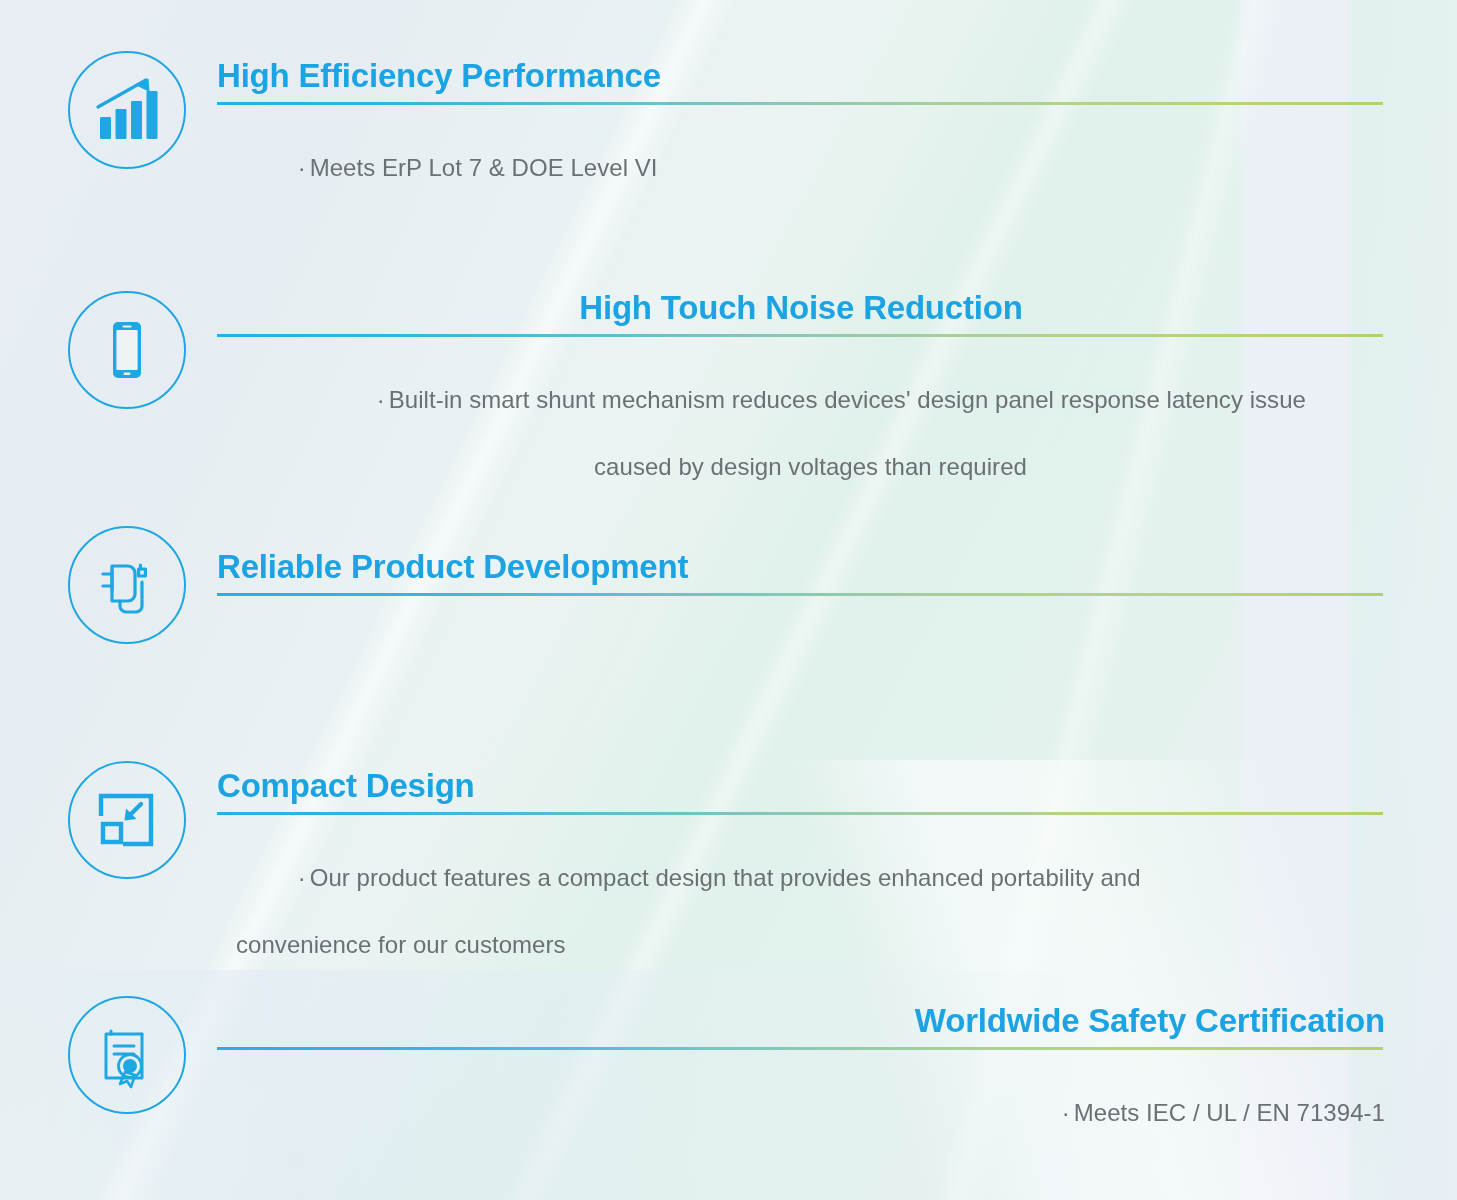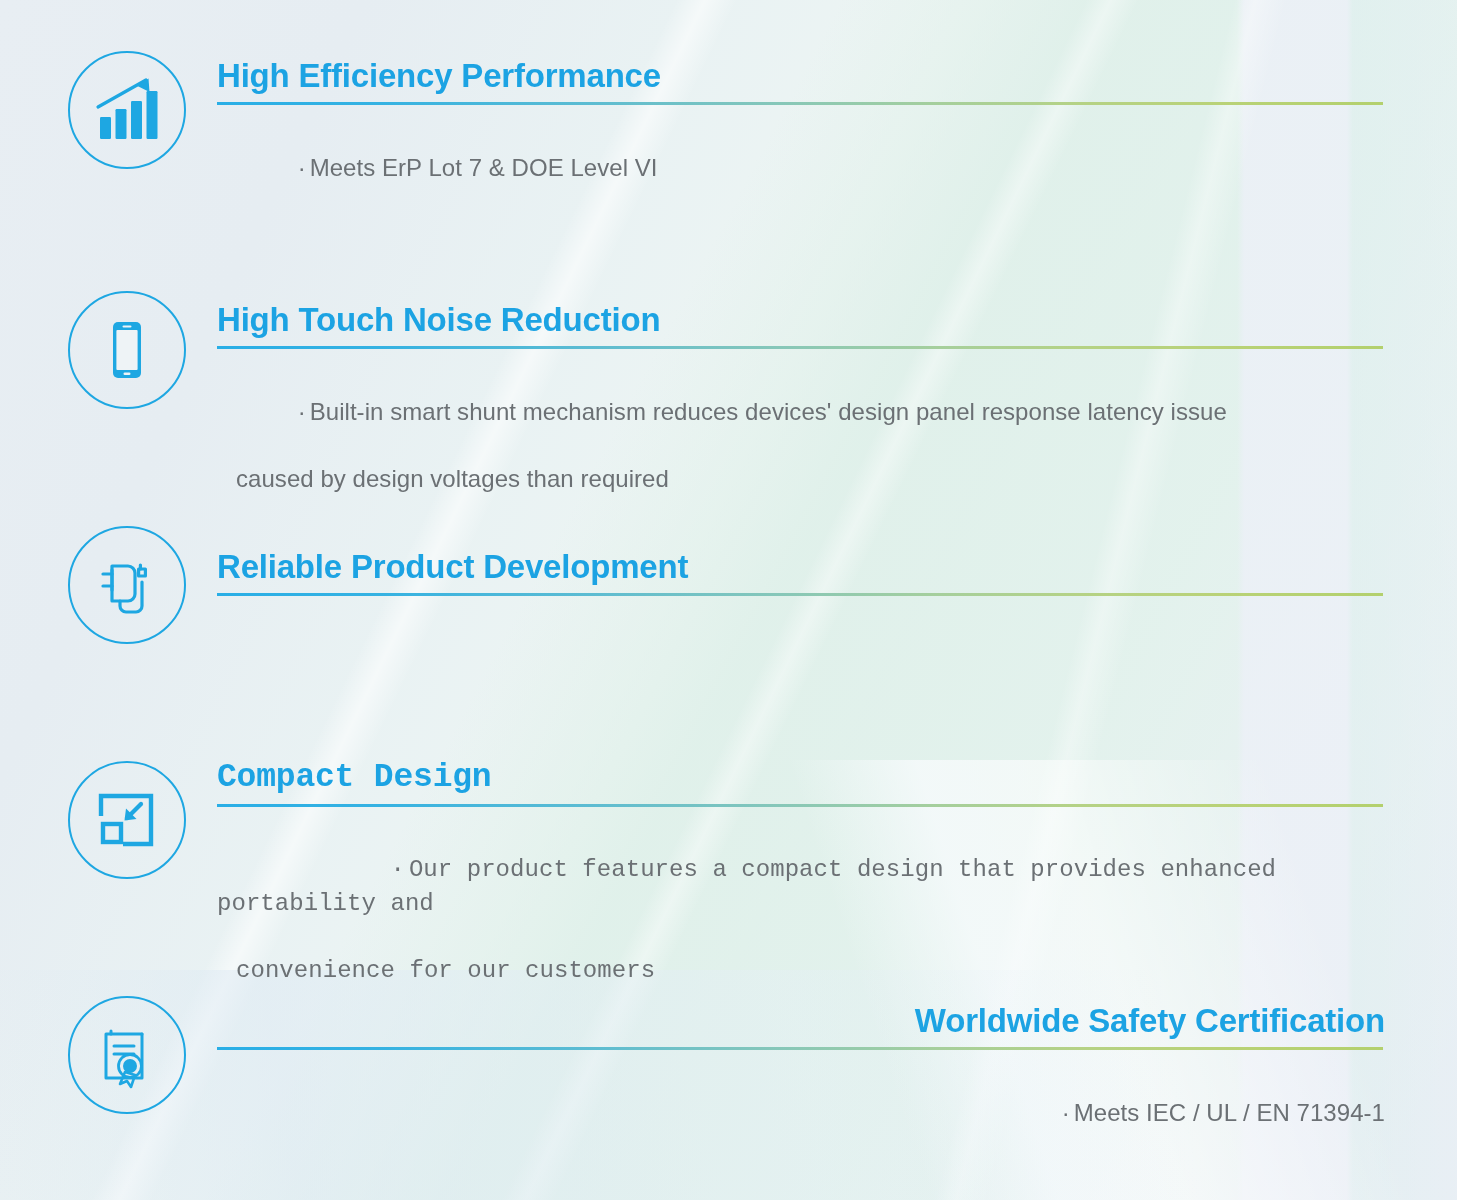--- a/index.html
+++ b/index.html
@@ -230,21 +230,21 @@
       <div class="icon-wrap" style="top:0;">
         <div class="icon-circle">
           <svg width="72" height="72" viewBox="0 0 72 72" aria-hidden="true">
             <rect x="22" y="8" width="28" height="56" rx="5" fill="#1ea7e2"></rect>
             <rect x="25.4" y="16" width="21.2" height="40" rx="1" fill="#eef3f6"></rect>
             <rect x="31.5" y="11.4" width="9" height="2.2" rx="1.1" fill="#eef3f6"></rect>
             <rect x="32.5" y="58.4" width="7" height="2.6" rx="1.3" fill="#eef3f6"></rect>
           </svg>
         </div>
       </div>
-      <div class="feature-body" style="top:14px;">
+      <div class="feature-body" style="top:2px;text-align:center;">
         <div class="feature-title">High Touch Noise Reduction</div>
         <div class="divider"></div>
         <div class="feature-lines">
           <div class="feature-line">
             <span class="bullet">·</span><span>Built-in smart shunt mechanism reduces devices' design panel response latency issue</span>
             <span class="cont">caused by design voltages than required</span>
           </div>
         </div>
       </div>
     </div>
@@ -287,21 +287,21 @@
               <rect x="10" y="38" width="18" height="18"></rect>
             </g>
 
             <g stroke="#1ea7e2" stroke-width="4.2" stroke-linecap="round" fill="none">
               <path d="M48 18 L34 32"></path>
             </g>
             <path d="M31.5 34.5 L33 22.5 L43.5 33 Z" fill="#1ea7e2"></path>
           </svg>
         </div>
       </div>
-      <div class="feature-body" style="top:2px;font-family:Liberation Mono, monospace;">
+      <div class="feature-body" style="top:10px;">
         <div class="feature-title">Compact Design</div>
         <div class="divider"></div>
         <div class="feature-lines">
           <div class="feature-line">
             <span class="bullet">·</span><span>Our product features a compact design that provides enhanced portability and</span>
             <span class="cont">convenience for our customers</span>
           </div>
         </div>
       </div>
     </div>

